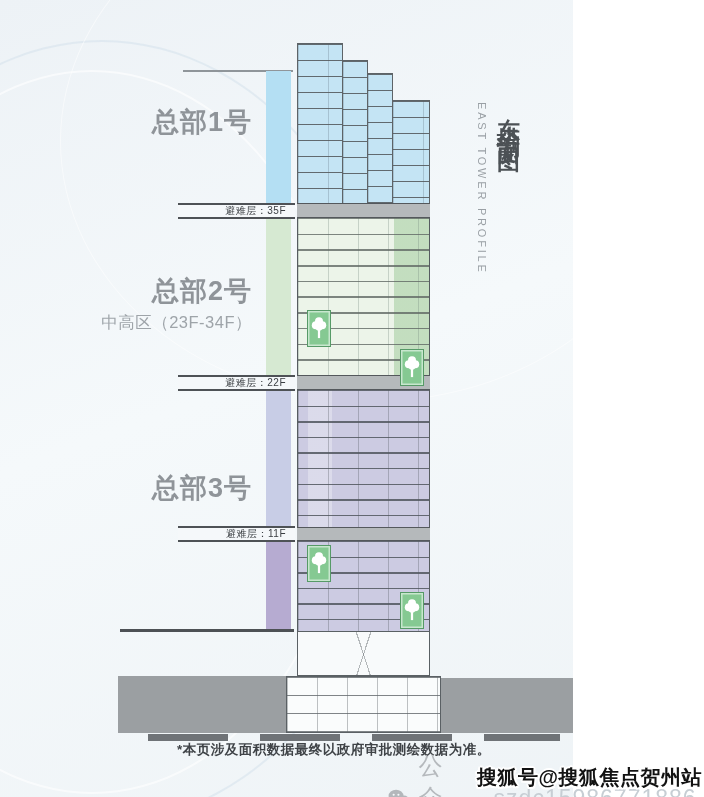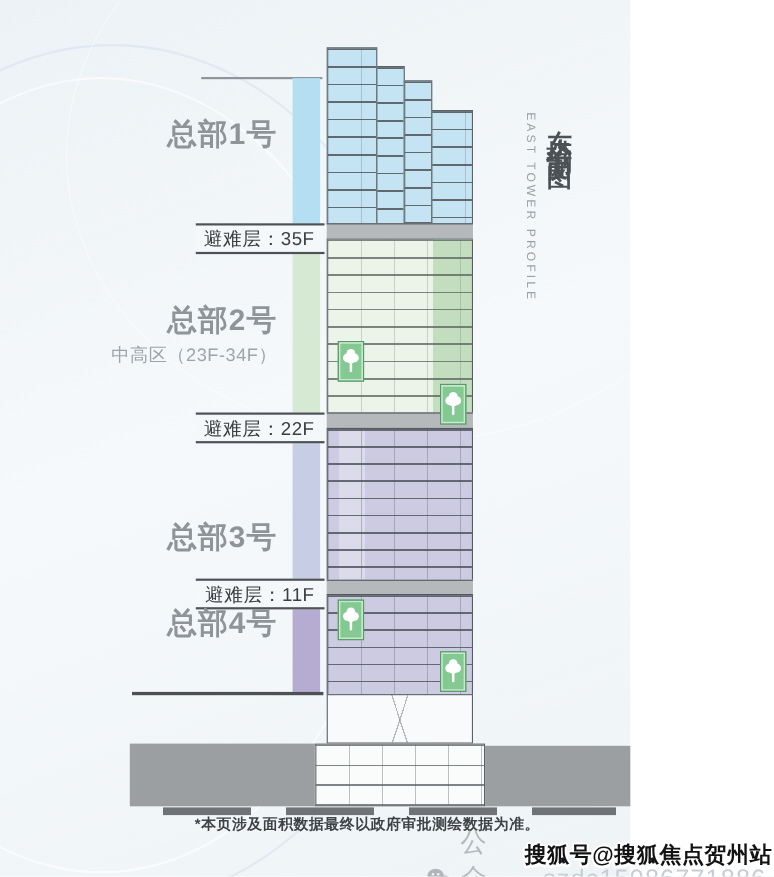--- a/index.html
+++ b/index.html
@@ -13,24 +13,24 @@
   .sw2{left:-200px;top:40px;width:600px;height:780px;border:2px solid rgba(206,222,233,.45);}
   .sw3{left:60px;top:-120px;width:620px;height:520px;border:1.5px solid rgba(255,255,255,.5);}
 
   
   .topline{left:183px;top:70px;width:110px;height:1.5px;background:#8f959a;}
   .strip{left:266px;width:25px;}
   .strip1{top:71px;height:133px;}
   .strip2{top:219px;height:157px;}
   .strip3{top:391px;height:136px;}
   .strip4{top:542px;height:87px;}
-  .refuge{left:178px;width:117px;height:28px;box-sizing:border-box;
+  .refuge{left:178px;width:117px;height:16px;box-sizing:border-box;
     border-top:2px solid #4e5256;border-bottom:2px solid #4e5256;background:#f5f8fa;
     display:flex;align-items:center;justify-content:flex-end;padding-right:9px;
-    font-size:17px;color:#3a3e42;letter-spacing:.5px;}
+    font-size:10px;color:#3a3e42;letter-spacing:.5px;}
   .ref1{top:203px;} .ref2{top:375px;} .ref3{top:526px;}
   .baseline{left:120px;top:629px;width:174px;height:3px;background:#4d5155;}
 
   .zone{left:56px;width:196px;text-align:right;}
   .z1{top:107px;} .z2{top:276px;} .z3{top:426px;margin-top:47px;} .z4{top:551px;}
   .zone-title{font-size:27px;font-weight:600;color:#8f9499;letter-spacing:1px;line-height:1.15;}
   .zone-range{font-size:16.5px;color:#9ea4a9;margin-top:5px;letter-spacing:.5px;}
 
   
   .tower{left:297px;top:43px;width:133px;height:633px;}
@@ -131,21 +131,20 @@
     <div class="zone-title">总部1号</div>
   </div>
   <div class="abs zone z2">
     <div class="zone-title">总部2号</div>
     <div class="zone-range">中高区（23F-34F）</div>
   </div>
   <div class="abs zone z3">
     <div class="zone-title">总部3号</div>
   </div>
   <div class="abs zone z4">
-    <div class="zone-title">总部4号</div>
   </div>
 
   <div class="abs tower">
     <div class="step sA" style="background-color: rgb(196, 228, 244);"></div>
     <div class="step sB" style="background-color: rgb(196, 228, 244);"></div>
     <div class="step sC" style="background-color: rgb(196, 228, 244);"></div>
     <div class="step sD" style="background-color: rgb(196, 228, 244);"></div>
     <div class="band b35" style="background-color: rgb(181, 185, 187);"></div>
     <div class="sec sec2" style="background-color: rgb(236, 244, 233);"></div>
     <div class="band b22" style="background-color: rgb(181, 185, 187);"></div>

